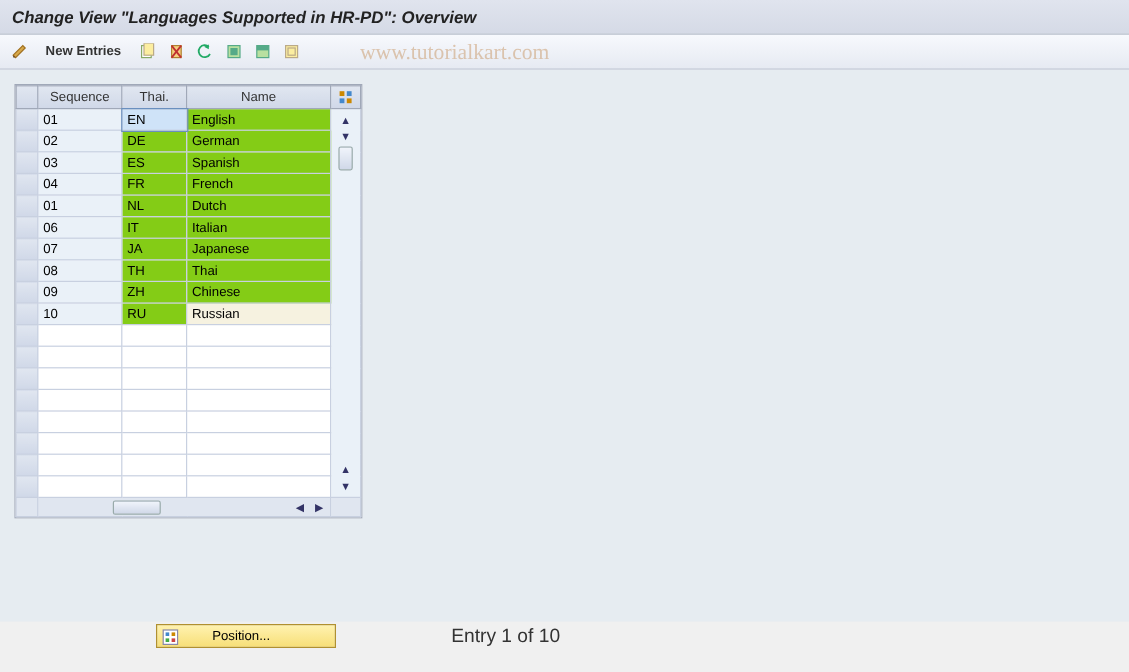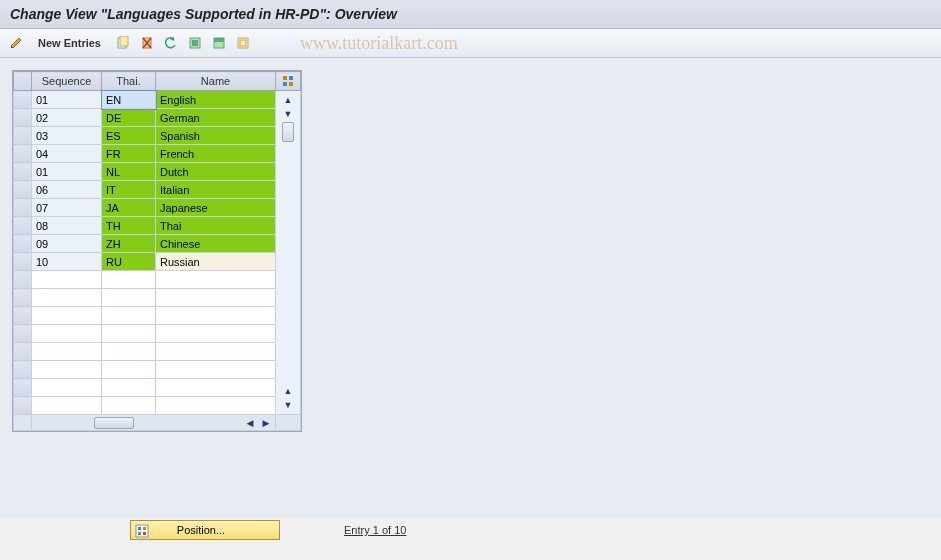--- a/index.html
+++ b/index.html
@@ -126,35 +126,35 @@
     .hscroll-row td { background:#e0e6f0 !important; padding:0; height:16px;}
     .hscroll { display:flex; align-items:center; justify-content:flex-end; padding:0 2px; gap:2px;}
     .hthumb { width:40px; height:12px;
       background: linear-gradient(#f0f4fb,#d0d8e8);
       border:1px solid #9aa; border-radius:2px; margin-right:auto; margin-left:60px;}
     .footer {
       position: absolute;
       bottom: 20px;
       left: 130px;
       display:flex;
-      align-items:center;
-      gap: 64px;
+      align-items:flex-end;
+      gap: 96px;
     }
     .pos-btn {
       background: linear-gradient(#fff2b0,#f7df78);
       border: 1px solid #b09030;
       padding: 3px 30px 3px 22px;
       font-size: 11px;
       cursor:pointer;
       position:relative;
       min-width:150px;
       text-align:center;
     }
     .pos-btn .ico { position:absolute; left:4px; top:3px; }
-    .entry-text { font-size:11px; color:#333;text-decoration:underline; }
+    .entry-text { font-size:16px; color:#333; }
     svg { display:block; }
   </style>
 </head>
 <body>
 
 <div class="title-bar">Change View "Languages Supported in HR-PD": Overview</div>
 
 <div class="toolbar">
   <span class="tool-btn">
     <svg width="14" height="14">

